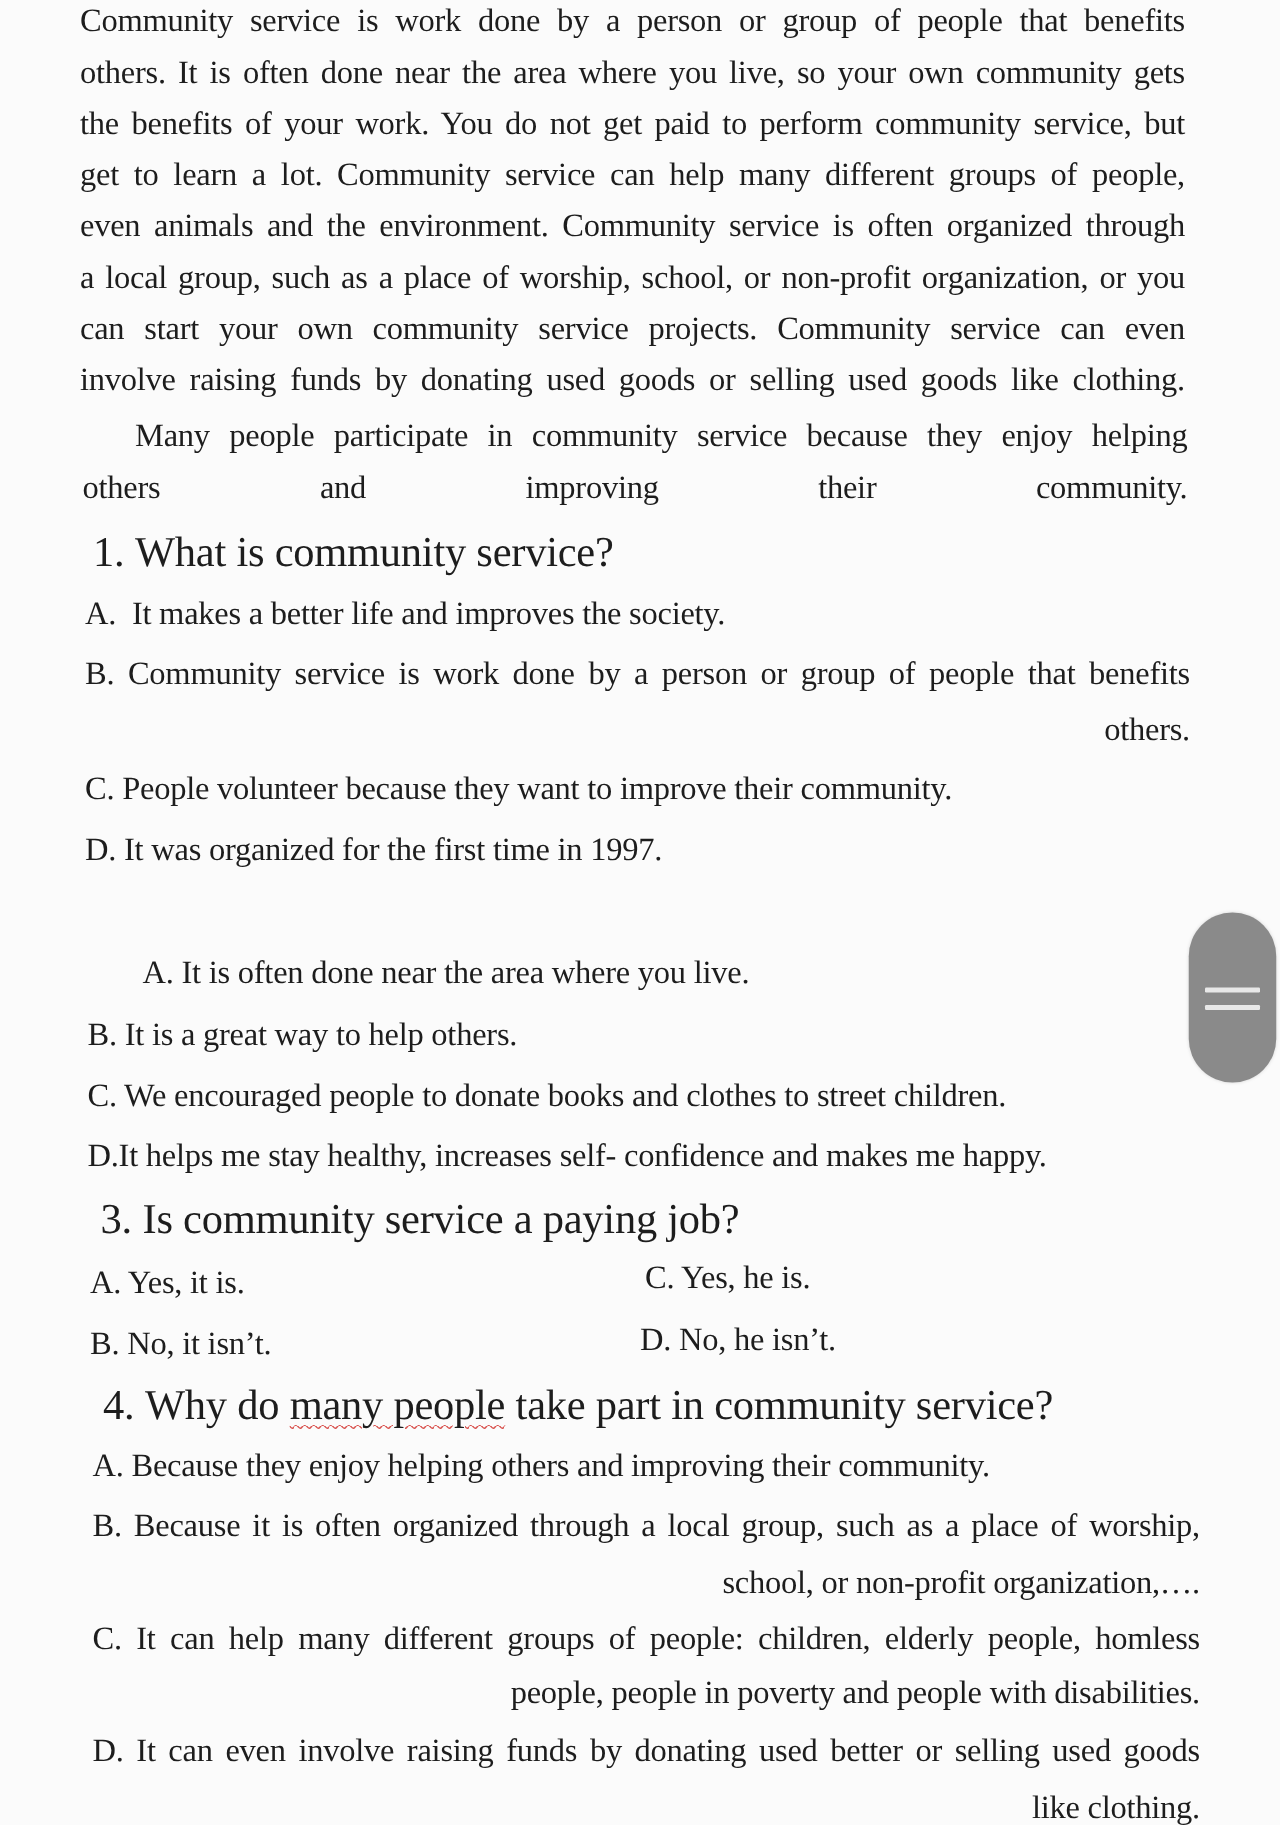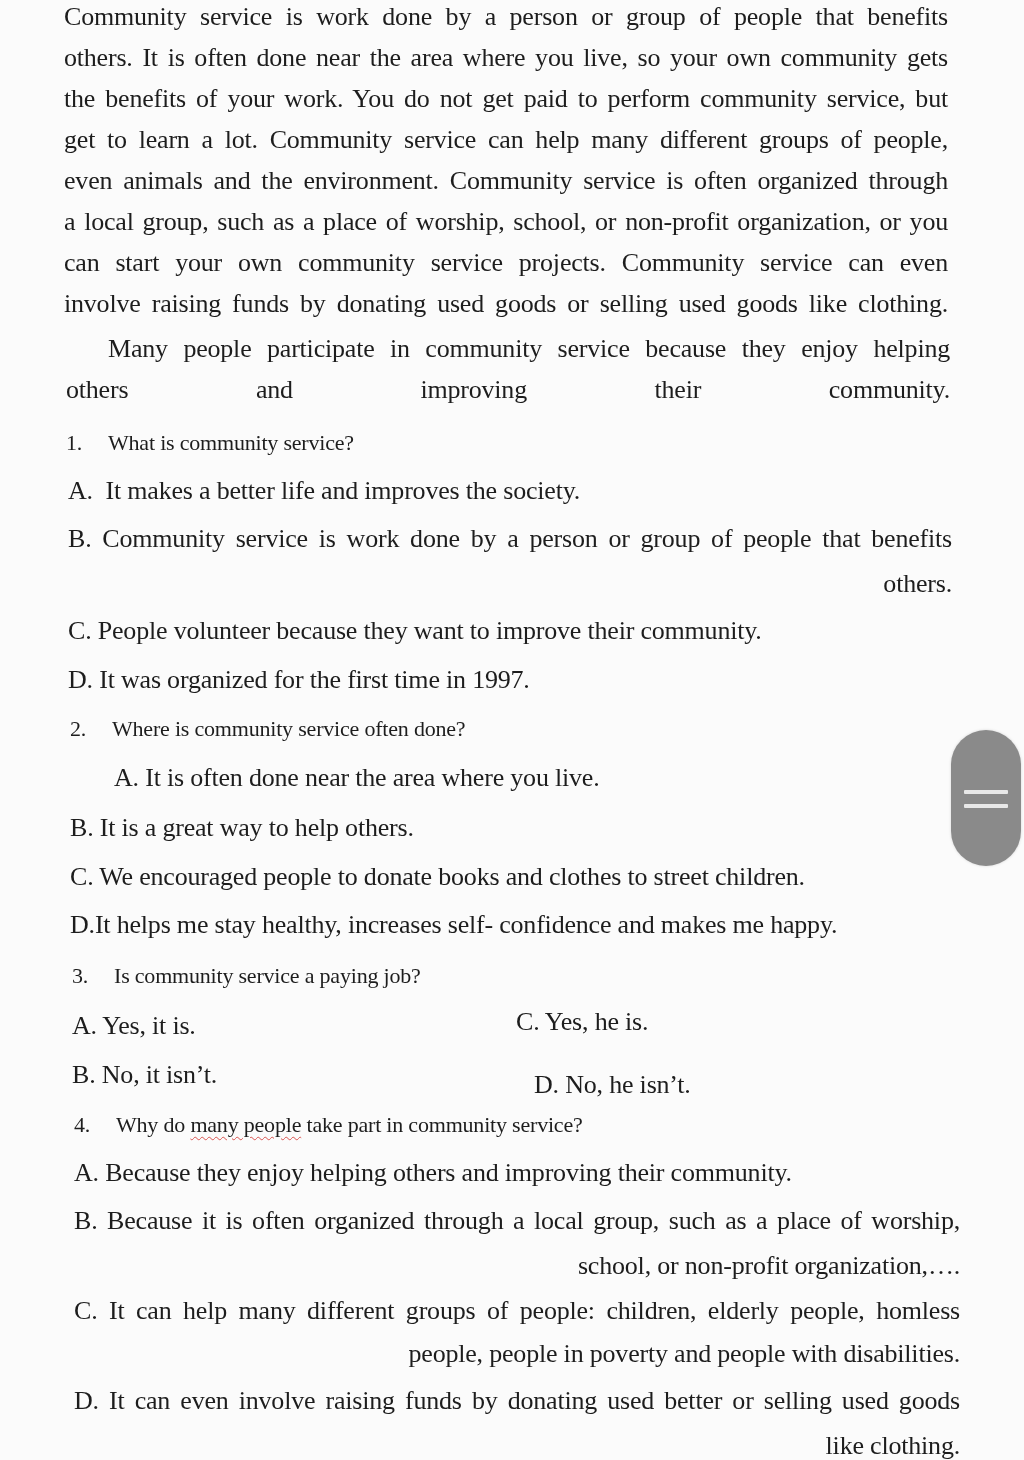--- a/index.html
+++ b/index.html
@@ -14,22 +14,22 @@
   .para {
     position: absolute; left: 64px; width: 884px;
     font-size: 26px; line-height: 41px;
     text-align: justify; text-align-last: justify;
     letter-spacing: -0.2px;
   }
   .jl { display: block; text-align: justify; text-align-last: justify; height: 41px; }
   .line-left { display: block; height: 41px; white-space: nowrap; text-align: right; }
   .indent { padding-left: 42px; }
   .q {
-    position: absolute; left: 66px; font-size: 22px; line-height: 41px;
-    white-space: nowrap; letter-spacing: -0.2px;
+    position: absolute; left: 66px; font-size: 34px; line-height: 41px;
+    white-space: nowrap; letter-spacing: -0.2px; text-align: center;
   }
   .q .num { display: inline-block; width: 42px; }
   .opt {
     position: absolute; font-size: 26px; line-height: 41px;
     white-space: nowrap; letter-spacing: -0.2px;
   }
   .optwrap {
     position: absolute; font-size: 26px; line-height: 41px; width: 884px;
     letter-spacing: -0.2px;
   }
@@ -82,23 +82,20 @@
     <span class="jl"><span>B.</span> <span>Community service is work done by a person or group of people that benefits</span></span>
     <span class="line-left" style="margin-top:4px;">others.</span>
   </div>
   <div class="opt" style="left:68px; top:610px;">
     <span>C.</span> <span>People volunteer because they want to improve their community.</span>
   </div>
   <div class="opt" style="left:68px; top:659px;">
     <span>D.</span> <span>It was organized for the first time in 1997.</span>
   </div>
 
-  <div class="q" style="top:708px; left:70px;">
-    <span class="num">2.</span><span>Where is community service often done?</span>
-  </div>
   <div class="opt" style="left:70px; top:757px;margin-left:44px;">
     <span>A.</span> <span>It is often done near the area where you live.</span>
   </div>
   <div class="opt" style="left:70px; top:807px;">
     <span>B.</span> <span>It is a great way to help others.</span>
   </div>
   <div class="opt" style="left:70px; top:904px;">
     <span>D.</span><span>It helps me stay healthy, increases self- confidence and makes me happy.</span>
   </div>
   <div class="opt" style="left:70px; top:856px;">
@@ -110,21 +107,21 @@
   </div>
   <div class="opt" style="left:72px; top:1005px;">
     <span>A.</span> <span>Yes, it is.</span>
   </div>
   <div class="opt" style="left:516px; top:1001px;">
     <span>C.</span> <span>Yes, he is.</span>
   </div>
   <div class="opt" style="left:72px; top:1054px;">
     <span>B.</span> <span>No, it isn’t.</span>
   </div>
-  <div class="opt" style="left:534px; top:1051px;margin-top:13px;">
+  <div class="opt" style="left:512px; top:1051px;">
     <span>D.</span> <span>No, he isn’t.</span>
   </div>
 
   <div class="q" style="top:1104px; left:74px;">
     <span class="num">4.</span><span>Why do </span><span class="squiggle">many people</span><span> take part in community service?</span>
   </div>
   <div class="opt" style="left:74px; top:1152px;">
     <span>A.</span> <span>Because they enjoy helping others and improving their community.</span>
   </div>
   <div class="optwrap" style="left:74px; top:1200px; width:886px;">

